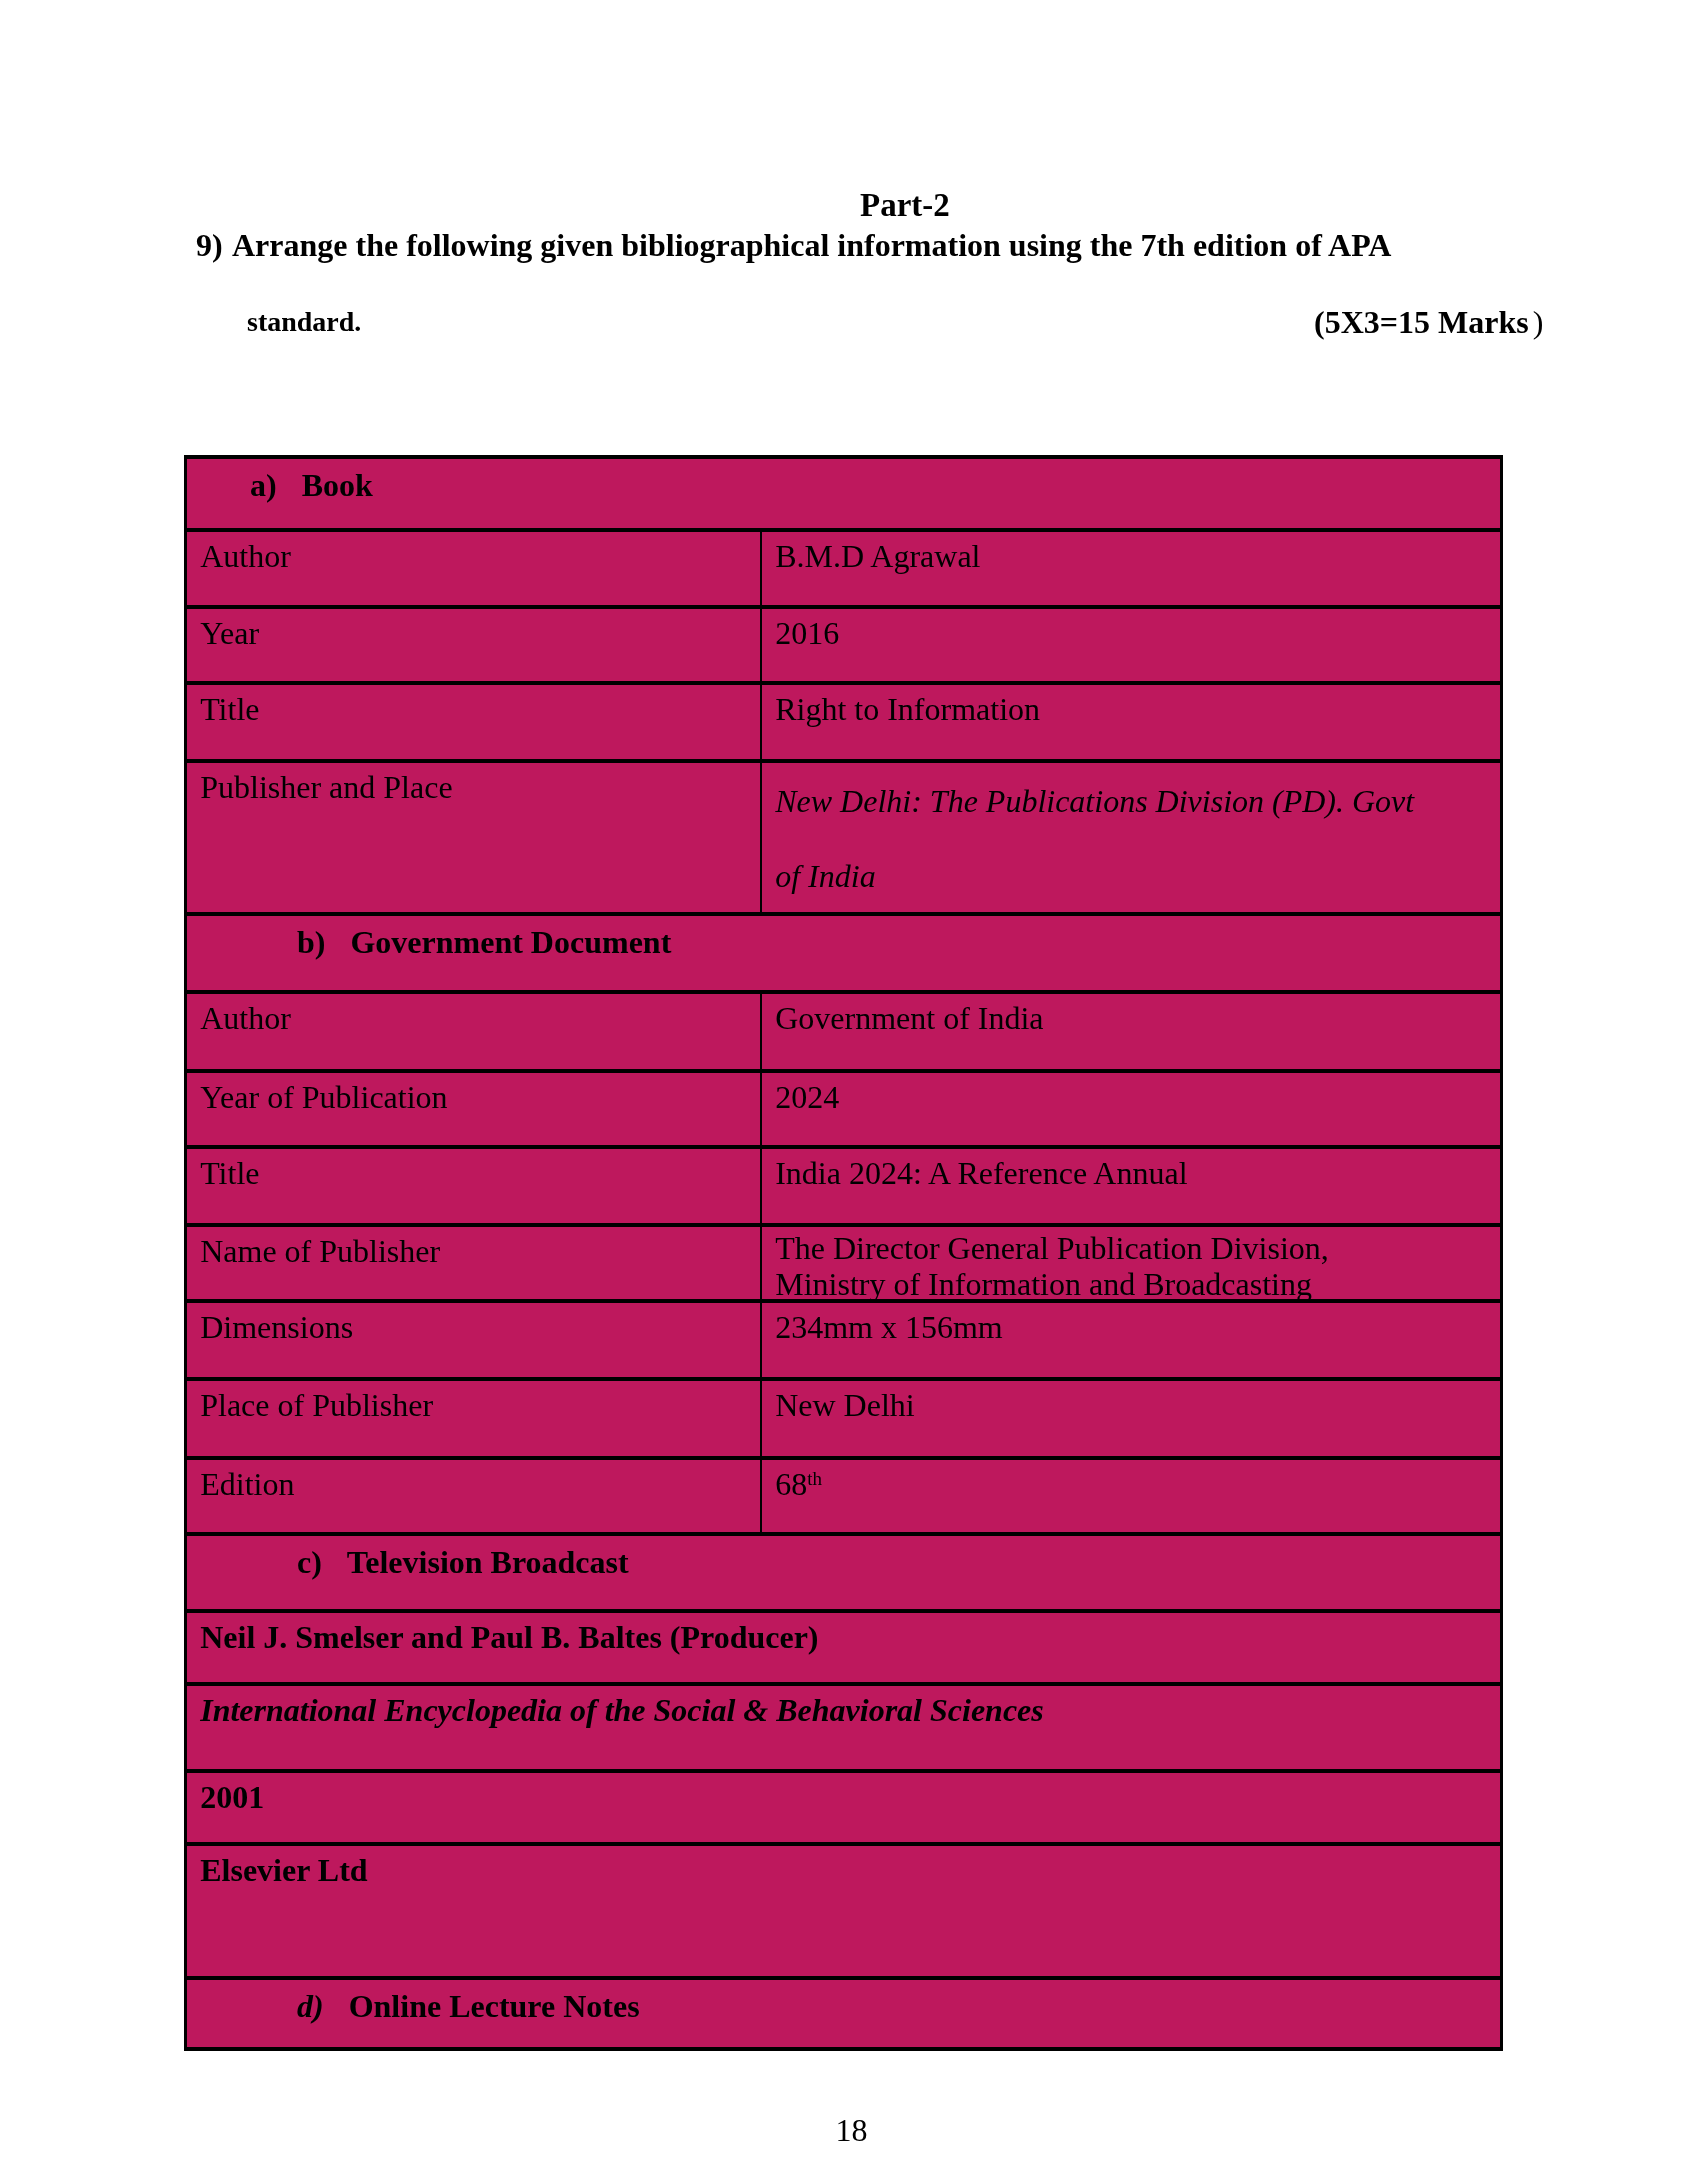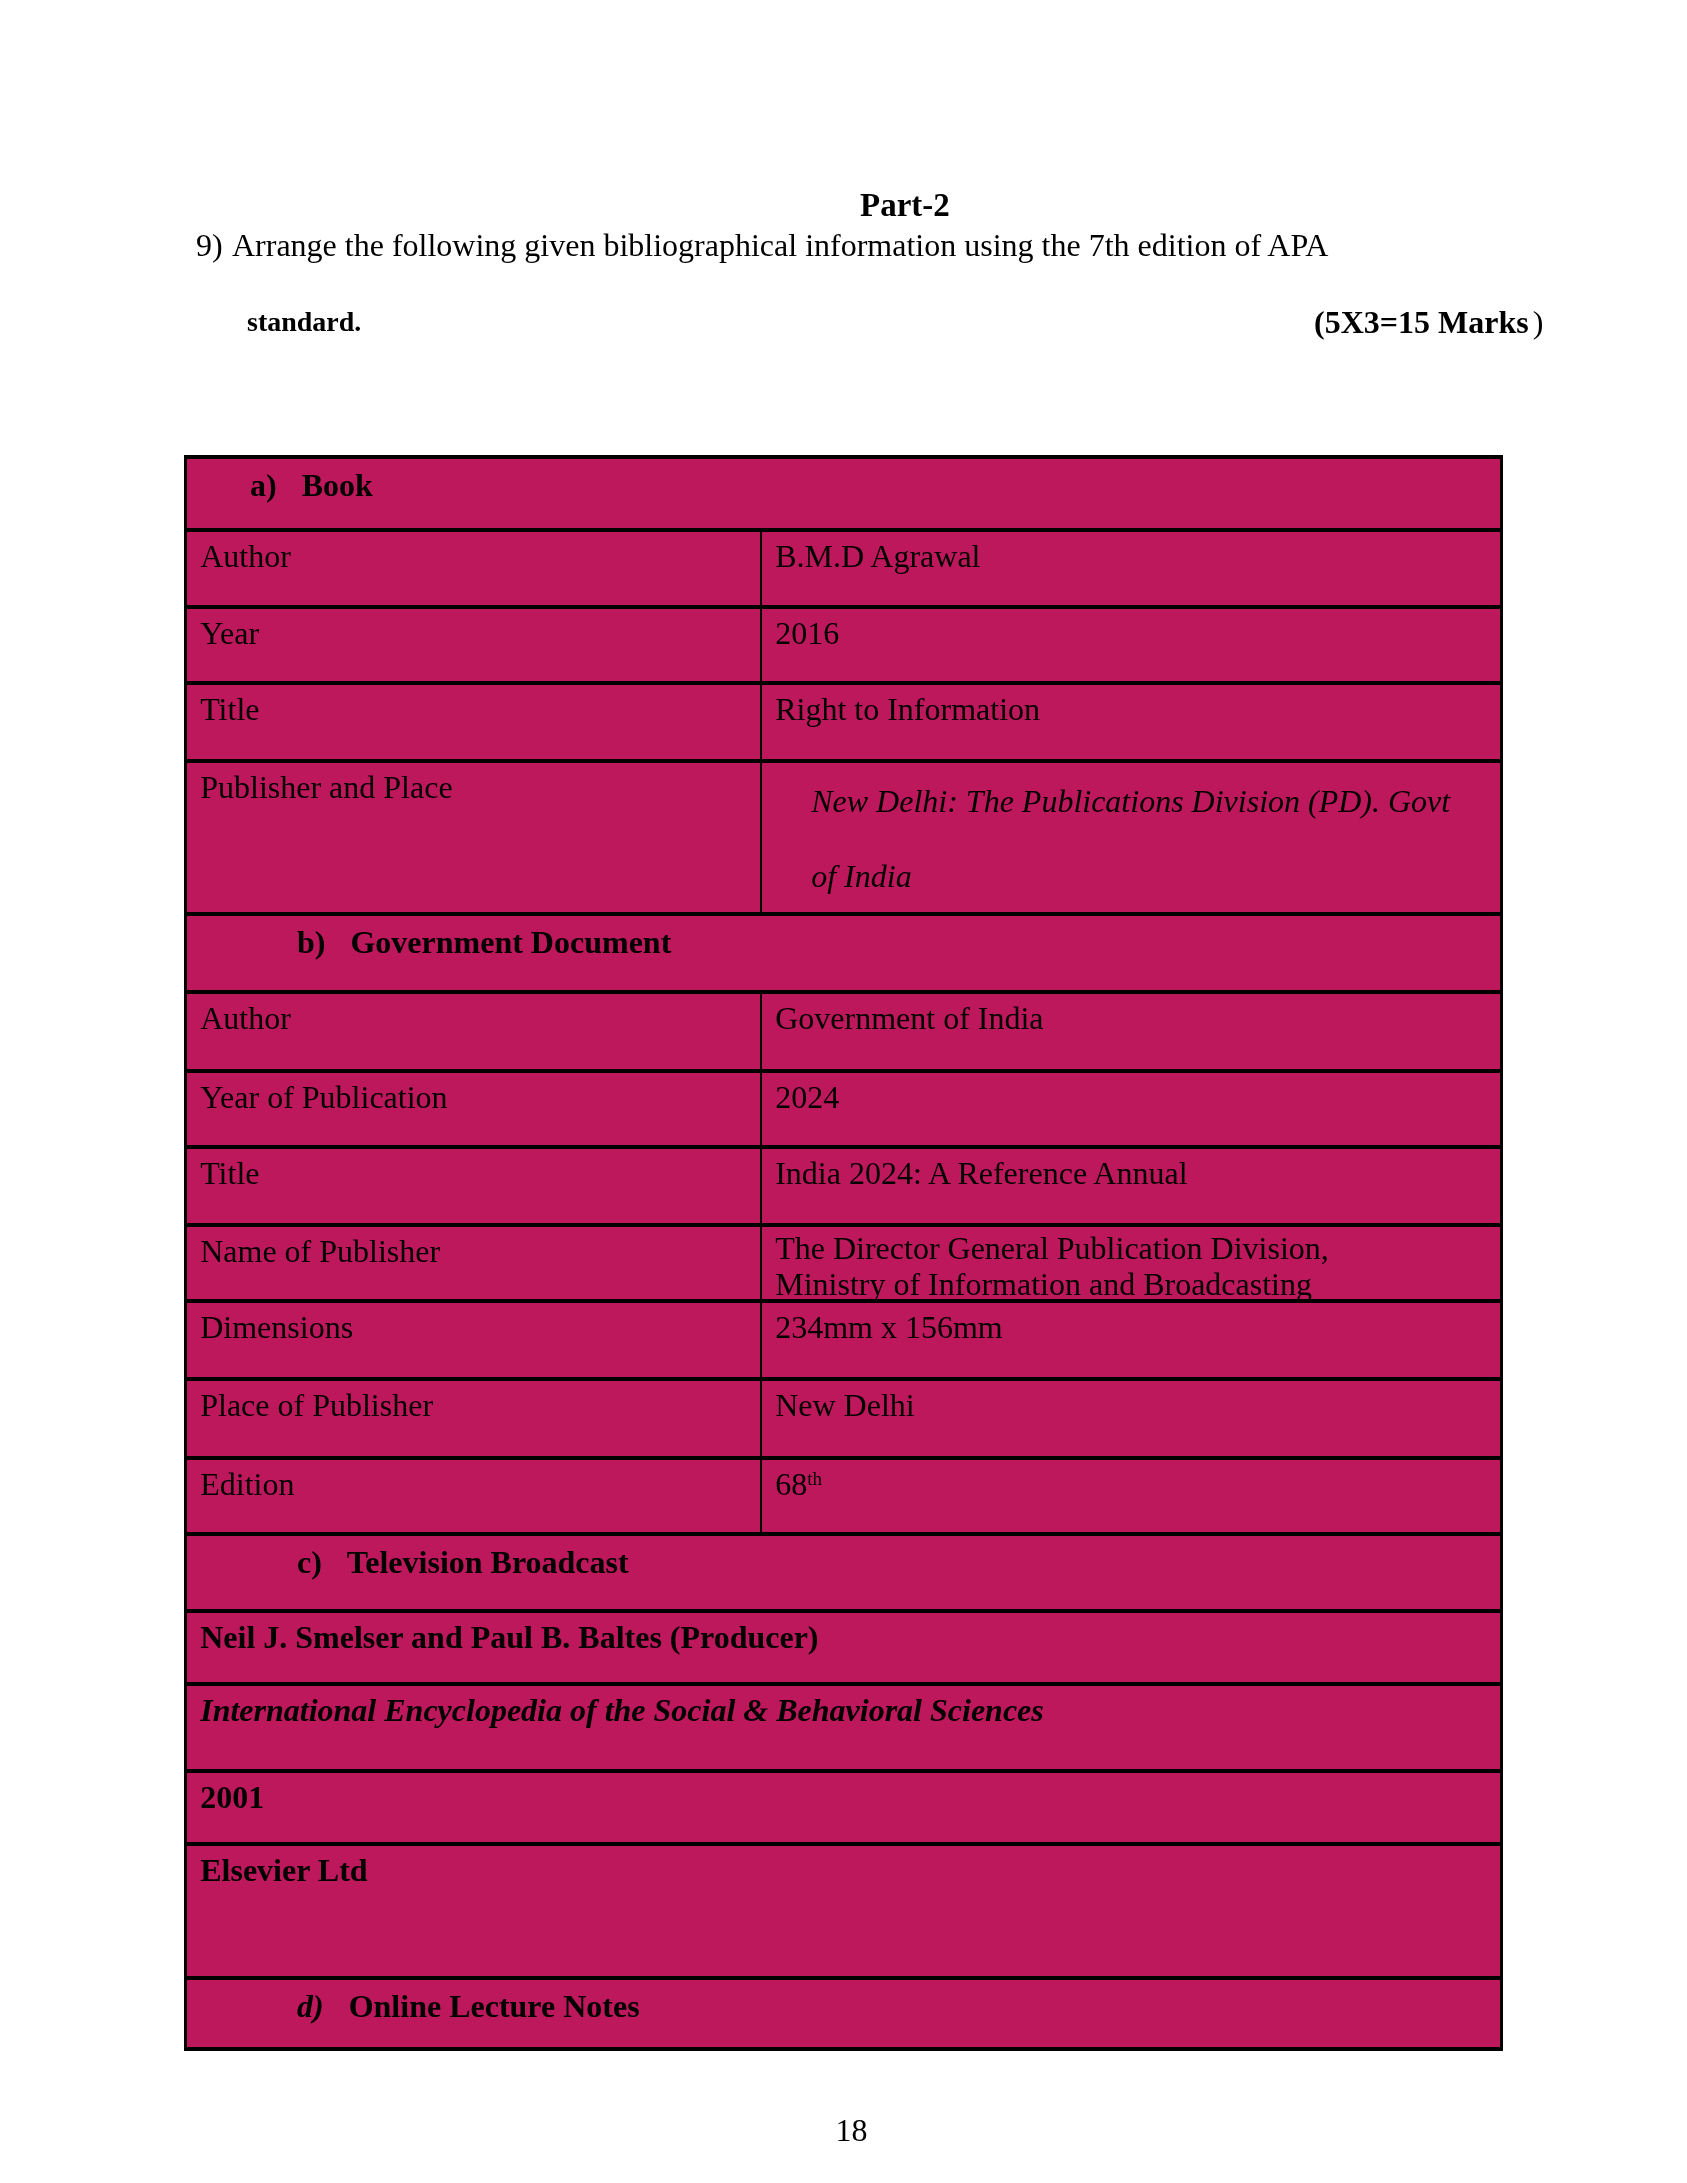--- a/index.html
+++ b/index.html
@@ -19,21 +19,21 @@
     font-size: 33px;
     font-weight: bold;
     line-height: 38px;
     white-space: nowrap;
   }
   .q-line1 {
     position: absolute;
     left: 196px;
     top: 226px;
     font-size: 32px;
-    font-weight: normal;
+    font-weight: bold;
     line-height: 38px;
     white-space: nowrap;
   }
   .q-num { margin-right: 9.3px; }
   .q-line2 {
     position: absolute;
     left: 247px;
     top: 303px;
     font-size: 28px;
     font-weight: bold;
@@ -92,21 +92,21 @@
   .sec-header {
     box-sizing: border-box;
     font-weight: bold;
     padding-top: 6.6px;
     display: block;
   }
   .sec-header.indent-a { padding-left: 63px; }
   .sec-header.indent-bcd { padding-left: 110px; }
   .sec-label { display: inline-block; margin-right: 25px; }
   .italic { font-style: italic; }
-  .dbl { padding-top: 1.3px; margin-left: 36px; }
+  .dbl { padding-top: 1.3px; }
   .dbl .vline { line-height: 75px; }
   .tight { padding-top: 2.6px; border-radius: 24px; }
   .tight .vline { line-height: 36px; }
   sup.ord {
     font-size: 19px;
     vertical-align: baseline;
     position: relative;
     top: -0.55em;
     line-height: 0;
   }

